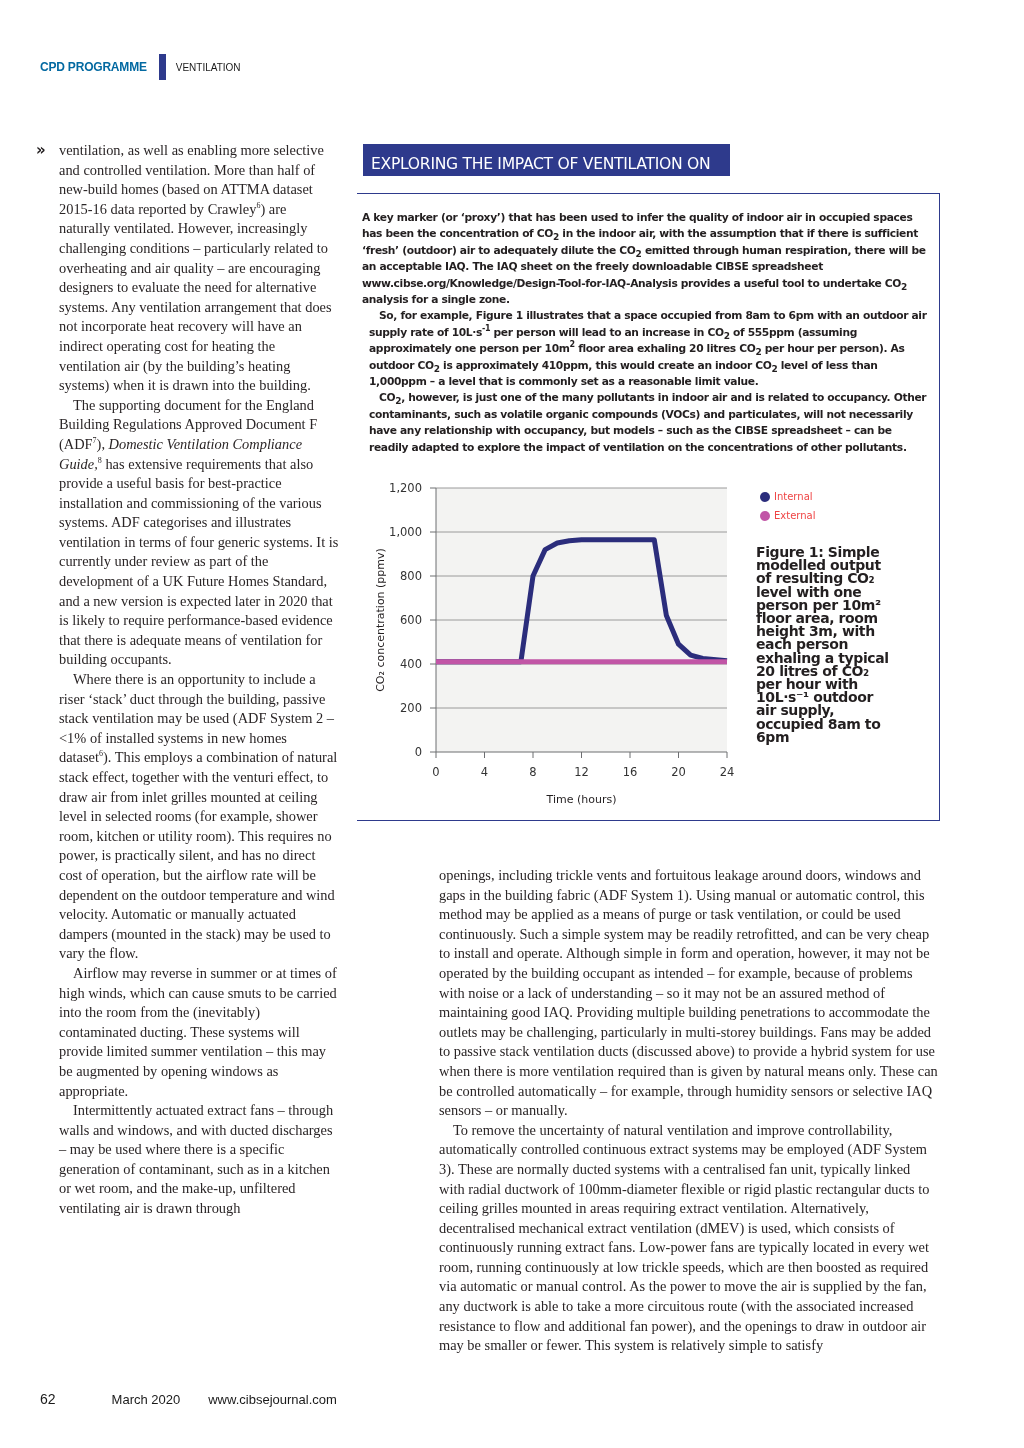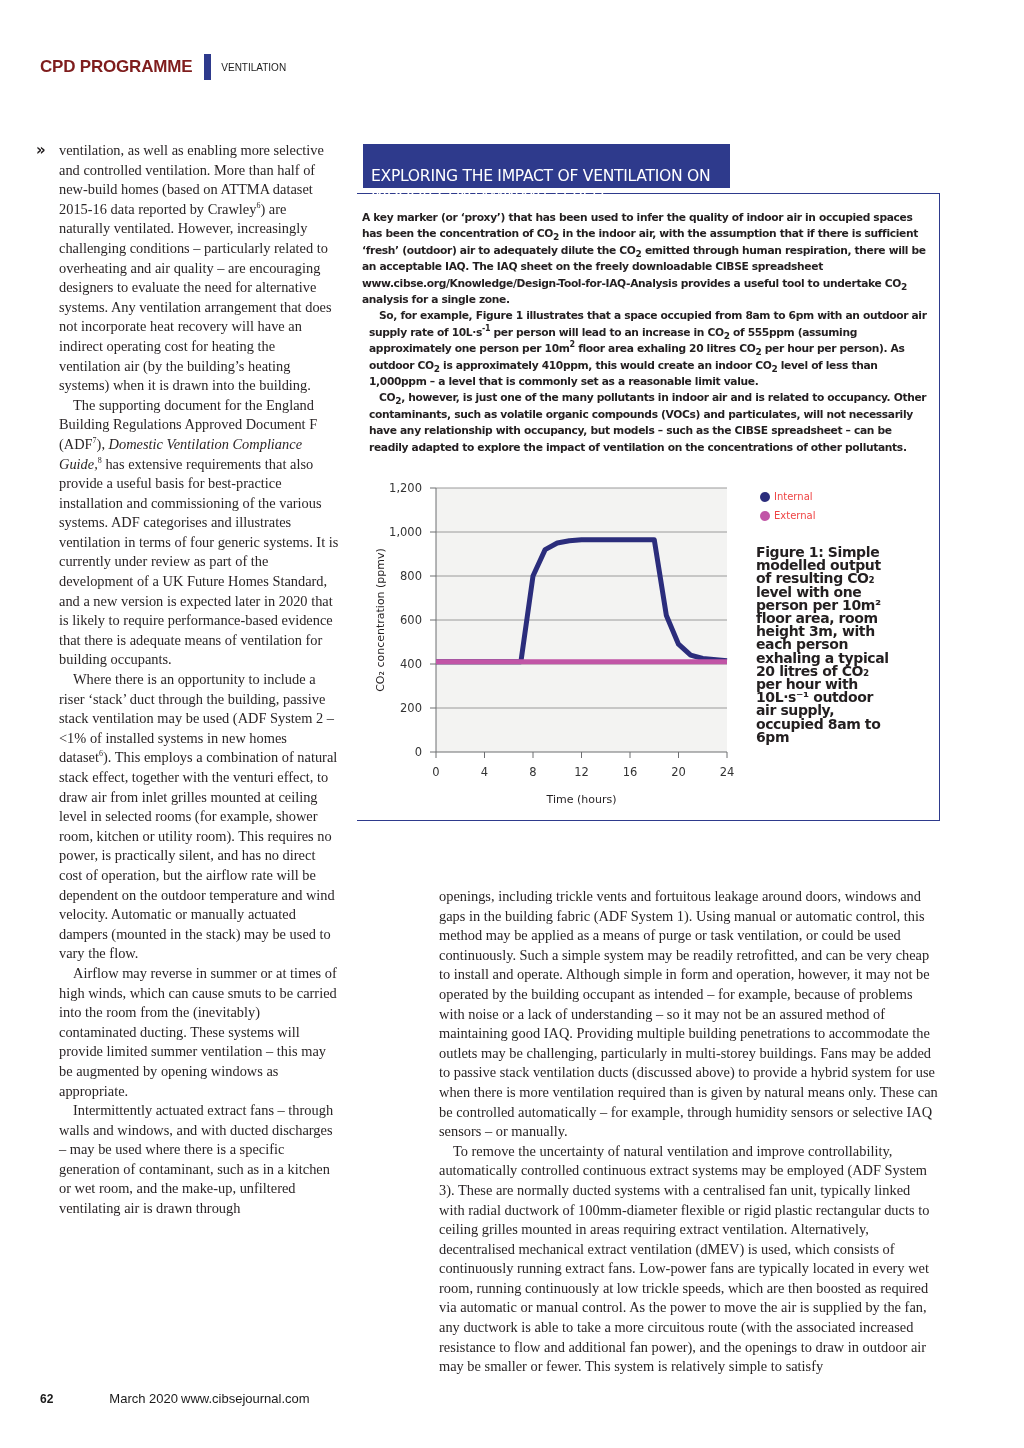--- a/index.html
+++ b/index.html
@@ -1,45 +1,45 @@
 <!DOCTYPE html>
 <html><head>
 <meta charset="utf-8">
 <style>
   html, body { margin:0; padding:0; background:#ffffff; }
   body { width:1024px; height:1448px; position:relative; overflow:hidden; color:#231f20; }
   .header { position:absolute; left:40px; top:54px; height:26px; display:flex; align-items:center; }
-  .hdr-section { font-family:"Liberation Sans", sans-serif; font-weight:bold; font-size:17px; letter-spacing:-0.2px; color:#7f1d1d; }
+  .hdr-section { font-family:"Liberation Sans", sans-serif; font-weight:bold; font-size:12px; letter-spacing:-0.2px; color:#0369a1; }
   .hdr-bar { width:7px; height:26px; background:#2e3a8c; margin:0 10px 0 12px; }
   .hdr-topic { font-family:"Liberation Sans", sans-serif; font-size:10px; color:#1a1a1a; }
 
   .serif { font-family:"Liberation Serif", serif; font-size:14.4px; line-height:19.6px; color:#2a2526; }
   .col-left { position:absolute; left:59px; top:141px; width:280px; }
   .col-left p, .col-bottom p { margin:0; }
   .indent { text-indent:14px; }
   .chevron { position:absolute; left:-23px; top:0; font-family:"DejaVu Sans", sans-serif; font-weight:bold; font-size:15px; color:#231f20; }
   sup { font-size:8px; line-height:0; vertical-align:super; }
   sub { font-size:9px; line-height:0; }
 
   .box { position:absolute; left:357px; top:193px; width:583px; height:628px; border-right:1.5px solid #2e3a8c; border-bottom:1.5px solid #2e3a8c; border-top:1px solid #2e3a8c; box-sizing:border-box; }
-  .box-title { position:absolute; left:363px; top:144px; width:367px; height:32px; background:#2e3a8c; color:#ffffff; font-family:"DejaVu Sans", sans-serif; font-size:15.6px; line-height:21px; padding:22px 8px; box-sizing:border-box; letter-spacing:-0.3px; }
+  .box-title { position:absolute; left:363px; top:144px; width:367px; height:32px; background:#2e3a8c; color:#ffffff; font-family:"DejaVu Sans", sans-serif; font-size:15.6px; line-height:21px; padding:10px 8px; box-sizing:border-box; letter-spacing:-0.3px; }
   .box-text { position:absolute; left:362px; top:210px; width:570px; font-family:"DejaVu Sans", sans-serif; font-weight:bold; font-size:10.7px; line-height:16.4px; color:#231f20; letter-spacing:-0.35px; }
   .box-text p { margin:0; }
   .box-text .ind { text-indent:10px;margin-left:7px; }
 
   .chart { position:absolute; left:357px; top:470px; width:400px; height:345px; }
   .legend { position:absolute; left:760px; top:487px; font-family:"DejaVu Sans", sans-serif; font-size:10px; line-height:19px; color:#ef4444; }
   .legend-item { display:flex; align-items:center; }
   .legend-dot { width:10px; height:10px; border-radius:50%; margin-right:4px; display:inline-block; }
   .caption { position:absolute; left:756px; top:546px; width:135px; font-family:"DejaVu Sans", sans-serif; font-weight:bold; font-size:14px; line-height:13.2px; color:#231f20; letter-spacing:-0.4px; }
 
-  .col-bottom { position:absolute; left:439px; top:866px; width:500px;margin-top:21px; }
+  .col-bottom { position:absolute; left:439px; top:866px; width:500px; }
   .footer { position:absolute; left:40px; top:1391px; font-family:"Liberation Sans", sans-serif; font-size:13px; color:#1a1a1a; display:flex; align-items:baseline; }
-  .footer .pg { font-weight:bold; font-size:12px; margin-right:8px; }
-  .footer .date { margin-right:3px;padding-left:48px; }
+  .footer .pg { font-weight:normal; font-size:14px; margin-right:8px; }
+  .footer .date { margin-right:28px;padding-left:48px; }
 </style>
 </head>
 <body>
 
 <div class="header">
   <span class="hdr-section">CPD PROGRAMME</span>
   <span class="hdr-bar"></span>
   <span class="hdr-topic">VENTILATION</span>
 </div>
 

